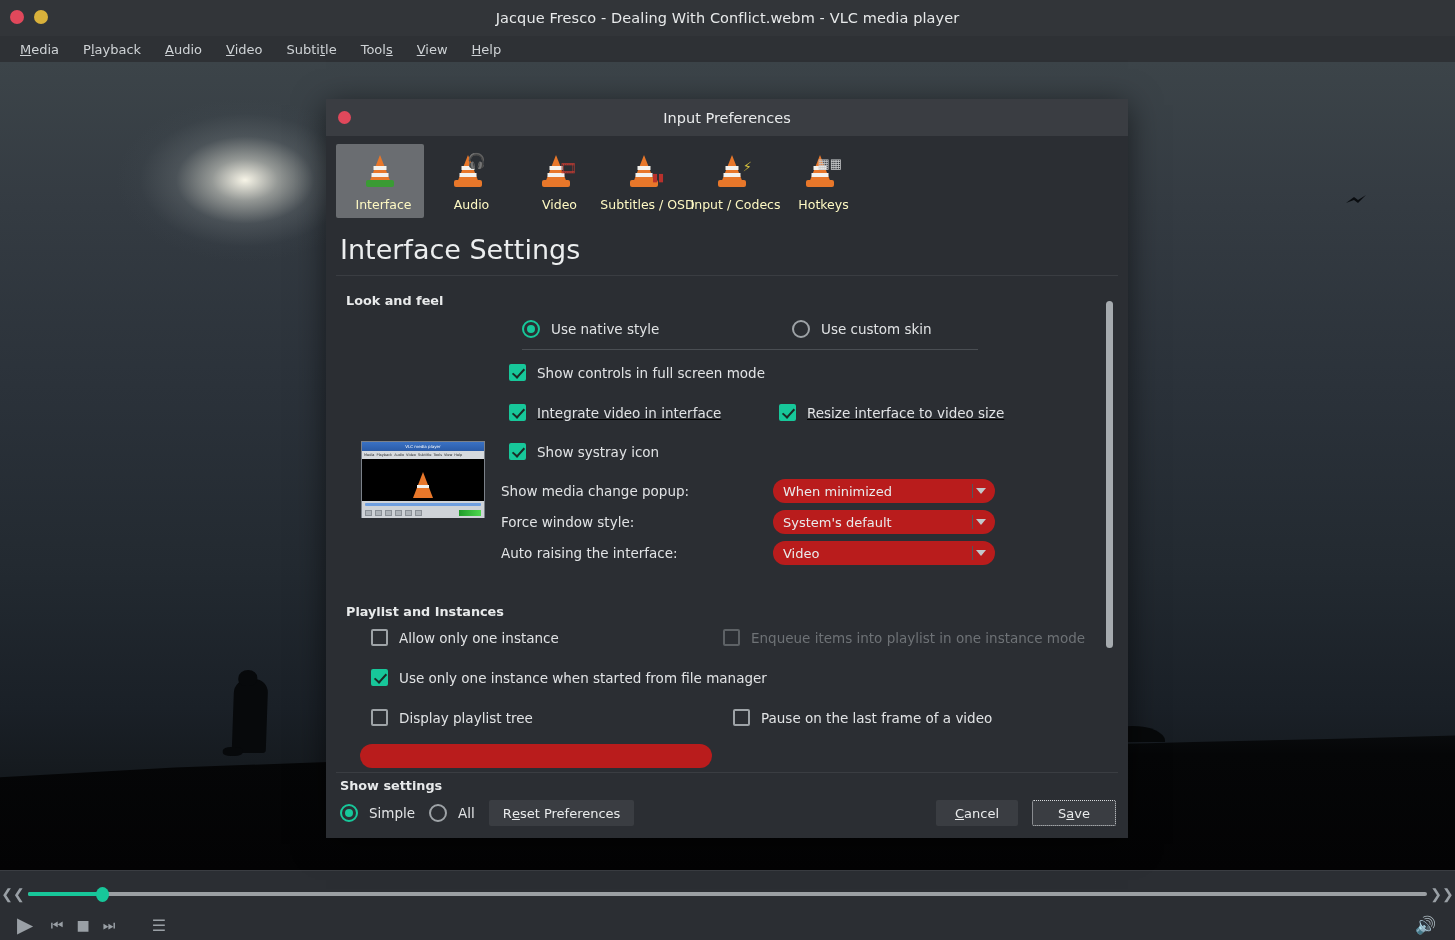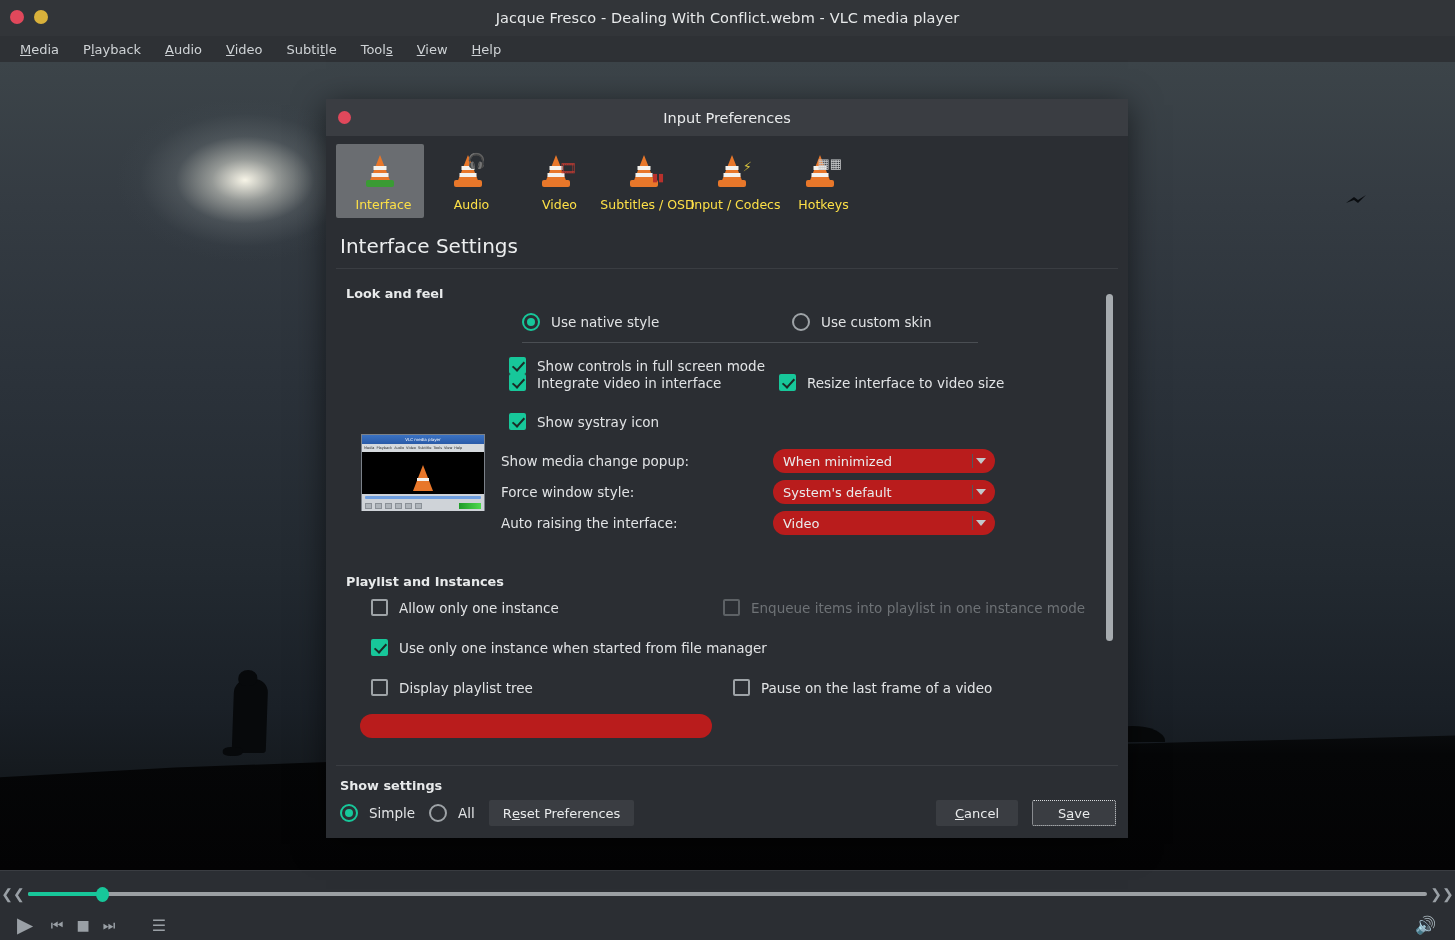--- a/index.html
+++ b/index.html
@@ -177,21 +177,21 @@
     background: #2b2e33;
   }
   .tab {
     width: 88px;
     padding: 7px 2px 6px 2px;
     display: flex; flex-direction: column; align-items: center; gap: 6px;
     cursor: default;
     border-radius: 2px;
   }
   .tab.selected { background: #6a6d71; }
-  .tab-label { color: #fde047; font-size: 12.5px; white-space: nowrap; margin-left: 7px; }
+  .tab-label { color: #fef9c3; font-size: 12.5px; white-space: nowrap; margin-left: 7px; }
   .tab-icon { width: 44px; height: 40px; position: relative; }
 
   
   .cone { position: absolute; left: 50%; top: 2px; transform: translateX(-50%); width: 30px; height: 34px; }
   .cone .body {
     position: absolute; left: 50%; bottom: 4px; transform: translateX(-50%);
     width: 0; height: 0;
     border-left: 11px solid transparent;
     border-right: 11px solid transparent;
     border-bottom: 28px solid #e8772a;
@@ -214,21 +214,21 @@
   }
   .badge.headphones { right: 4px; top: 3px; color: #1c1c1c; font-size: 15px; }
   .badge.film       { right: 1px; top: 10px; color: #c23b32; font-size: 14px; }
   .badge.subs       { right: 2px; bottom: 8px; color: #b8312c; font-size: 11px; }
   .badge.plug       { right: 2px; top: 9px; color: #d8c33c; font-size: 13px; }
   .badge.keys       { right: 0px; top: 6px; color: #c9cbcd; font-size: 13px; }
 
   
   #page-heading {
     color: #eceeef;
-    font-size: 20px;
+    font-size: 27px;
     padding: 16px 0 10px 14px;
     font-weight: 400;
   }
 
   
   #prefs-scroll-wrap {
     position: relative;
     margin: 0 10px;
     height: 498px;
     background: #2b2e33;
@@ -580,21 +580,21 @@
 
         <div class="hr-sep" style="margin-left:176px;margin-right:118px;"></div>
 
         <div class="row" style="margin-left:163px;">
           <div class="cb-wrap col-left">
             <div class="cb on"></div>
             <div class="cb-label">Show controls in full screen mode</div>
           </div>
         </div>
 
-        <div class="row" style="margin-left:163px;">
+        <div class="row" style="margin-left:163px;margin-top:23px;text-decoration:underline;">
           <div class="cb-wrap col-left">
             <div class="cb on"></div>
             <div class="cb-label">Integrate video in interface</div>
           </div>
           <div class="cb-wrap col-right">
             <div class="cb on"></div>
             <div class="cb-label">Resize interface to video size</div>
           </div>
         </div>
 

